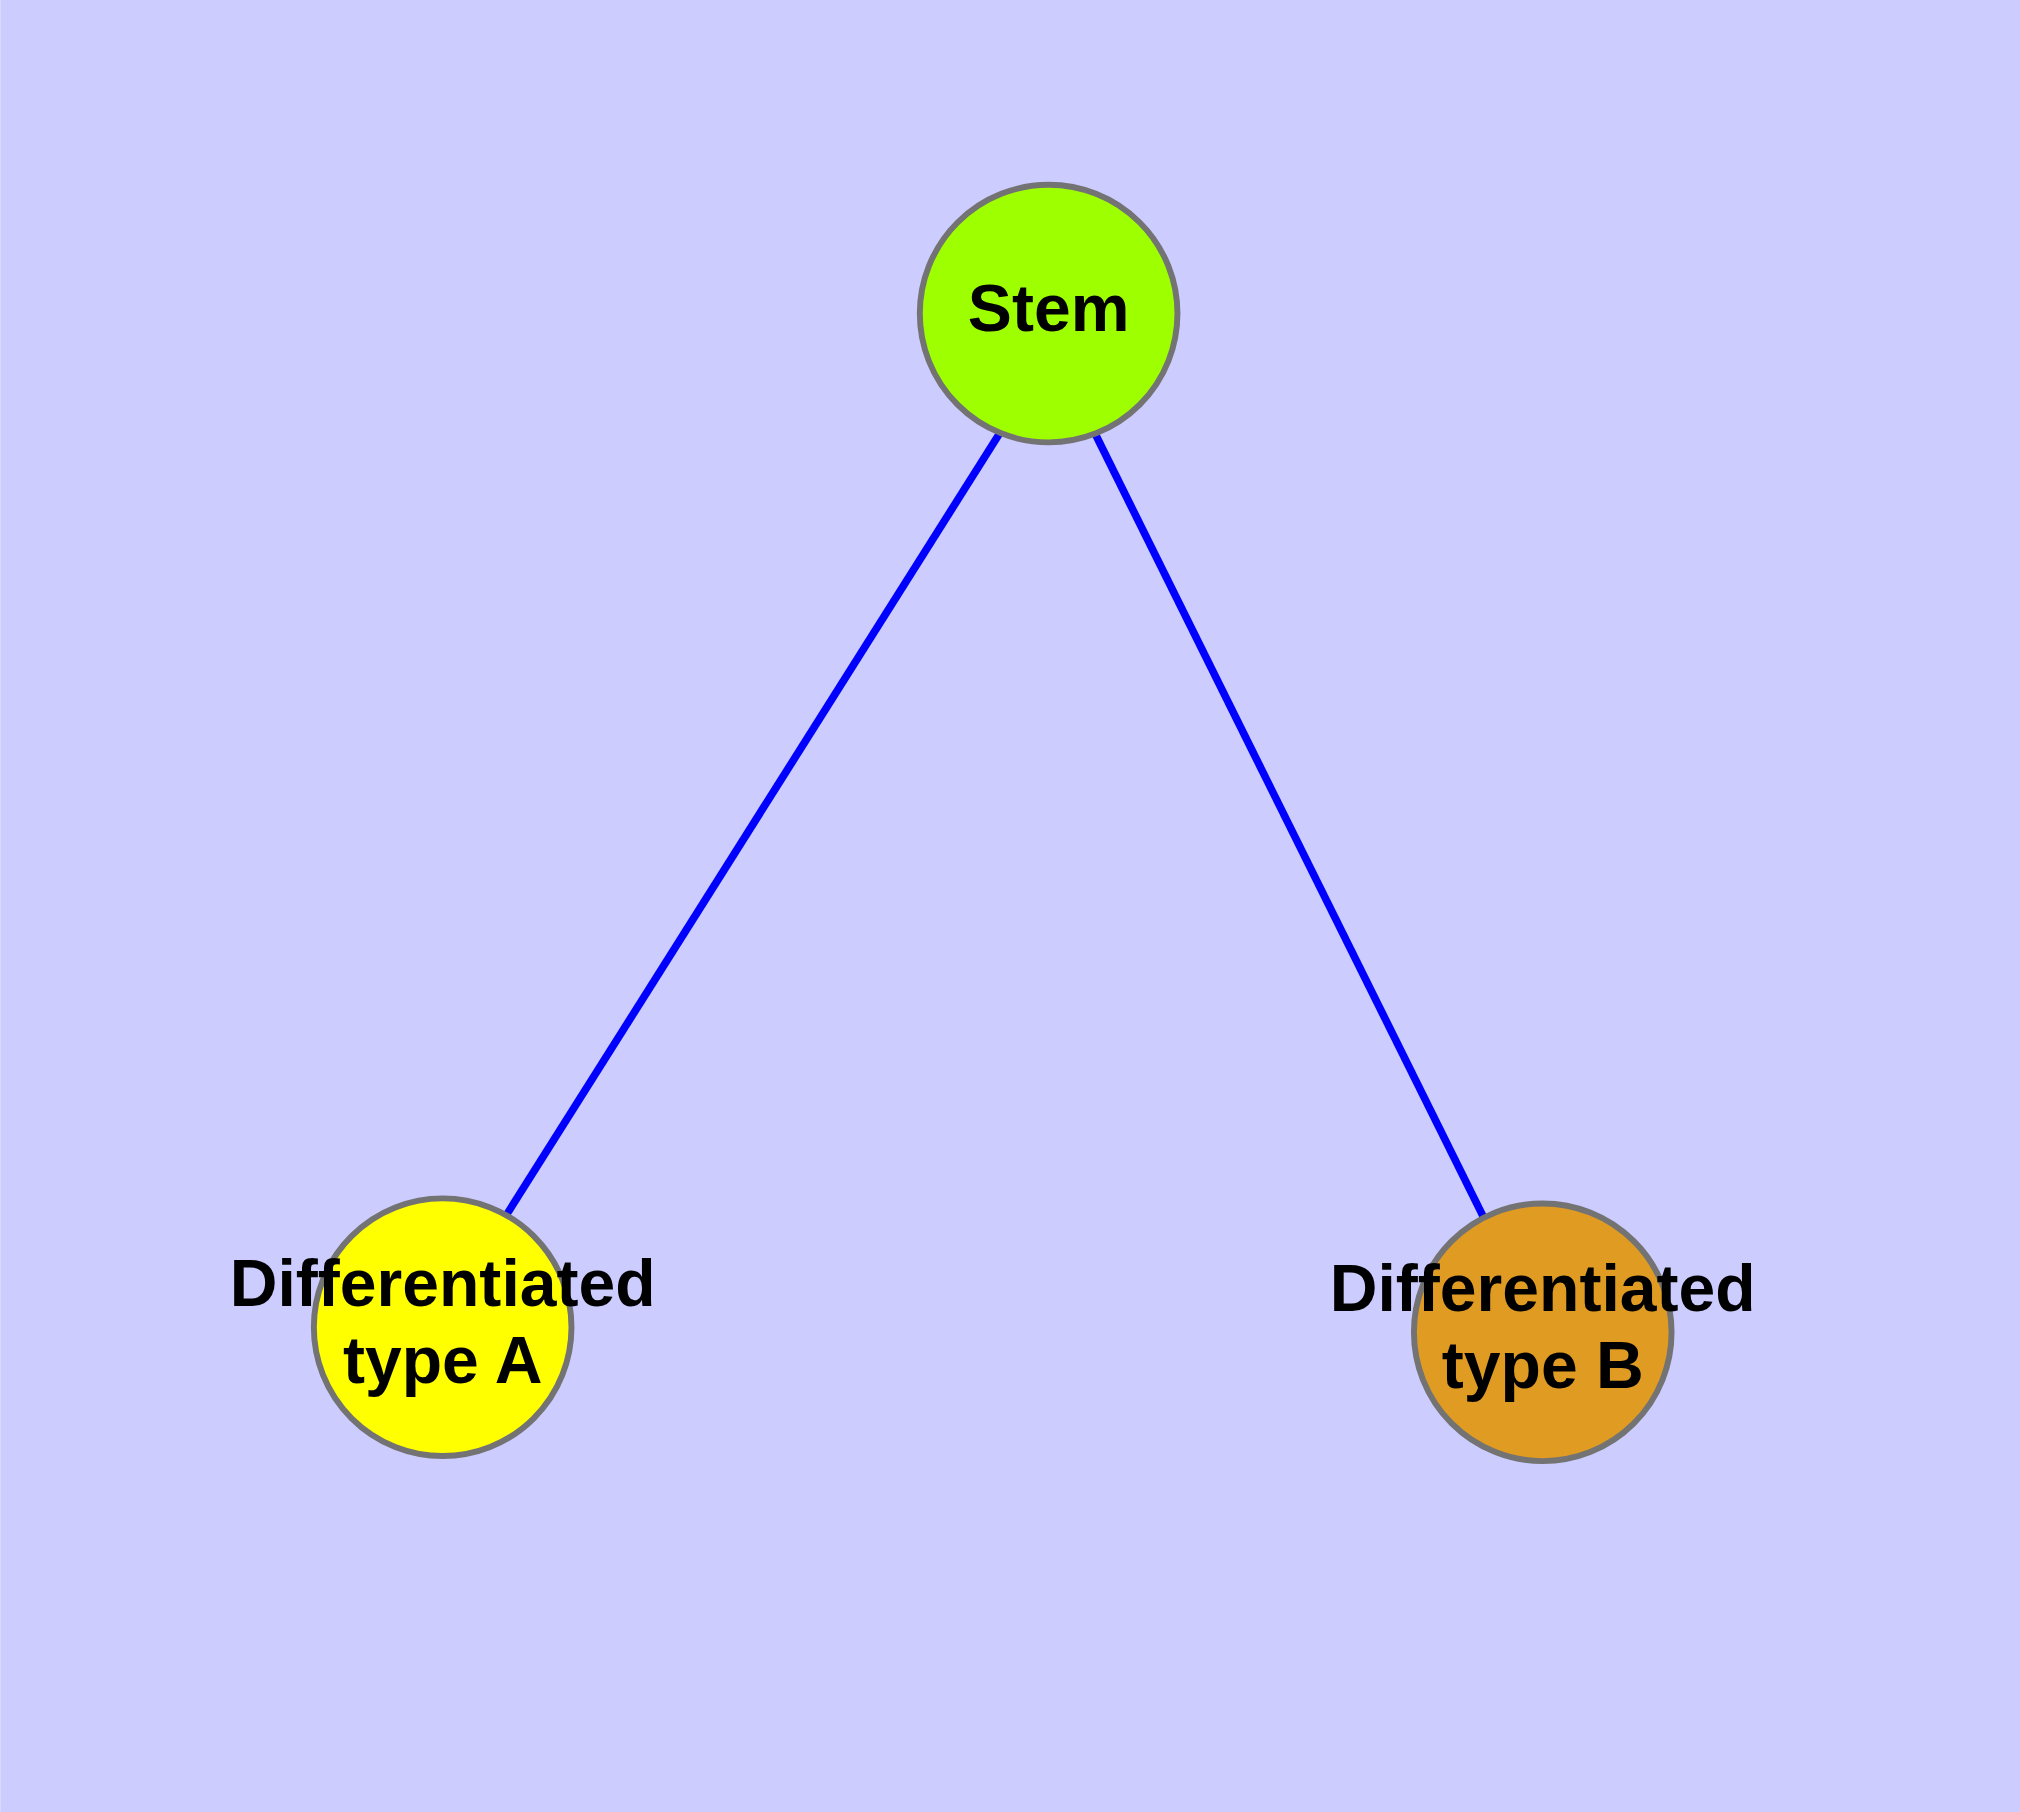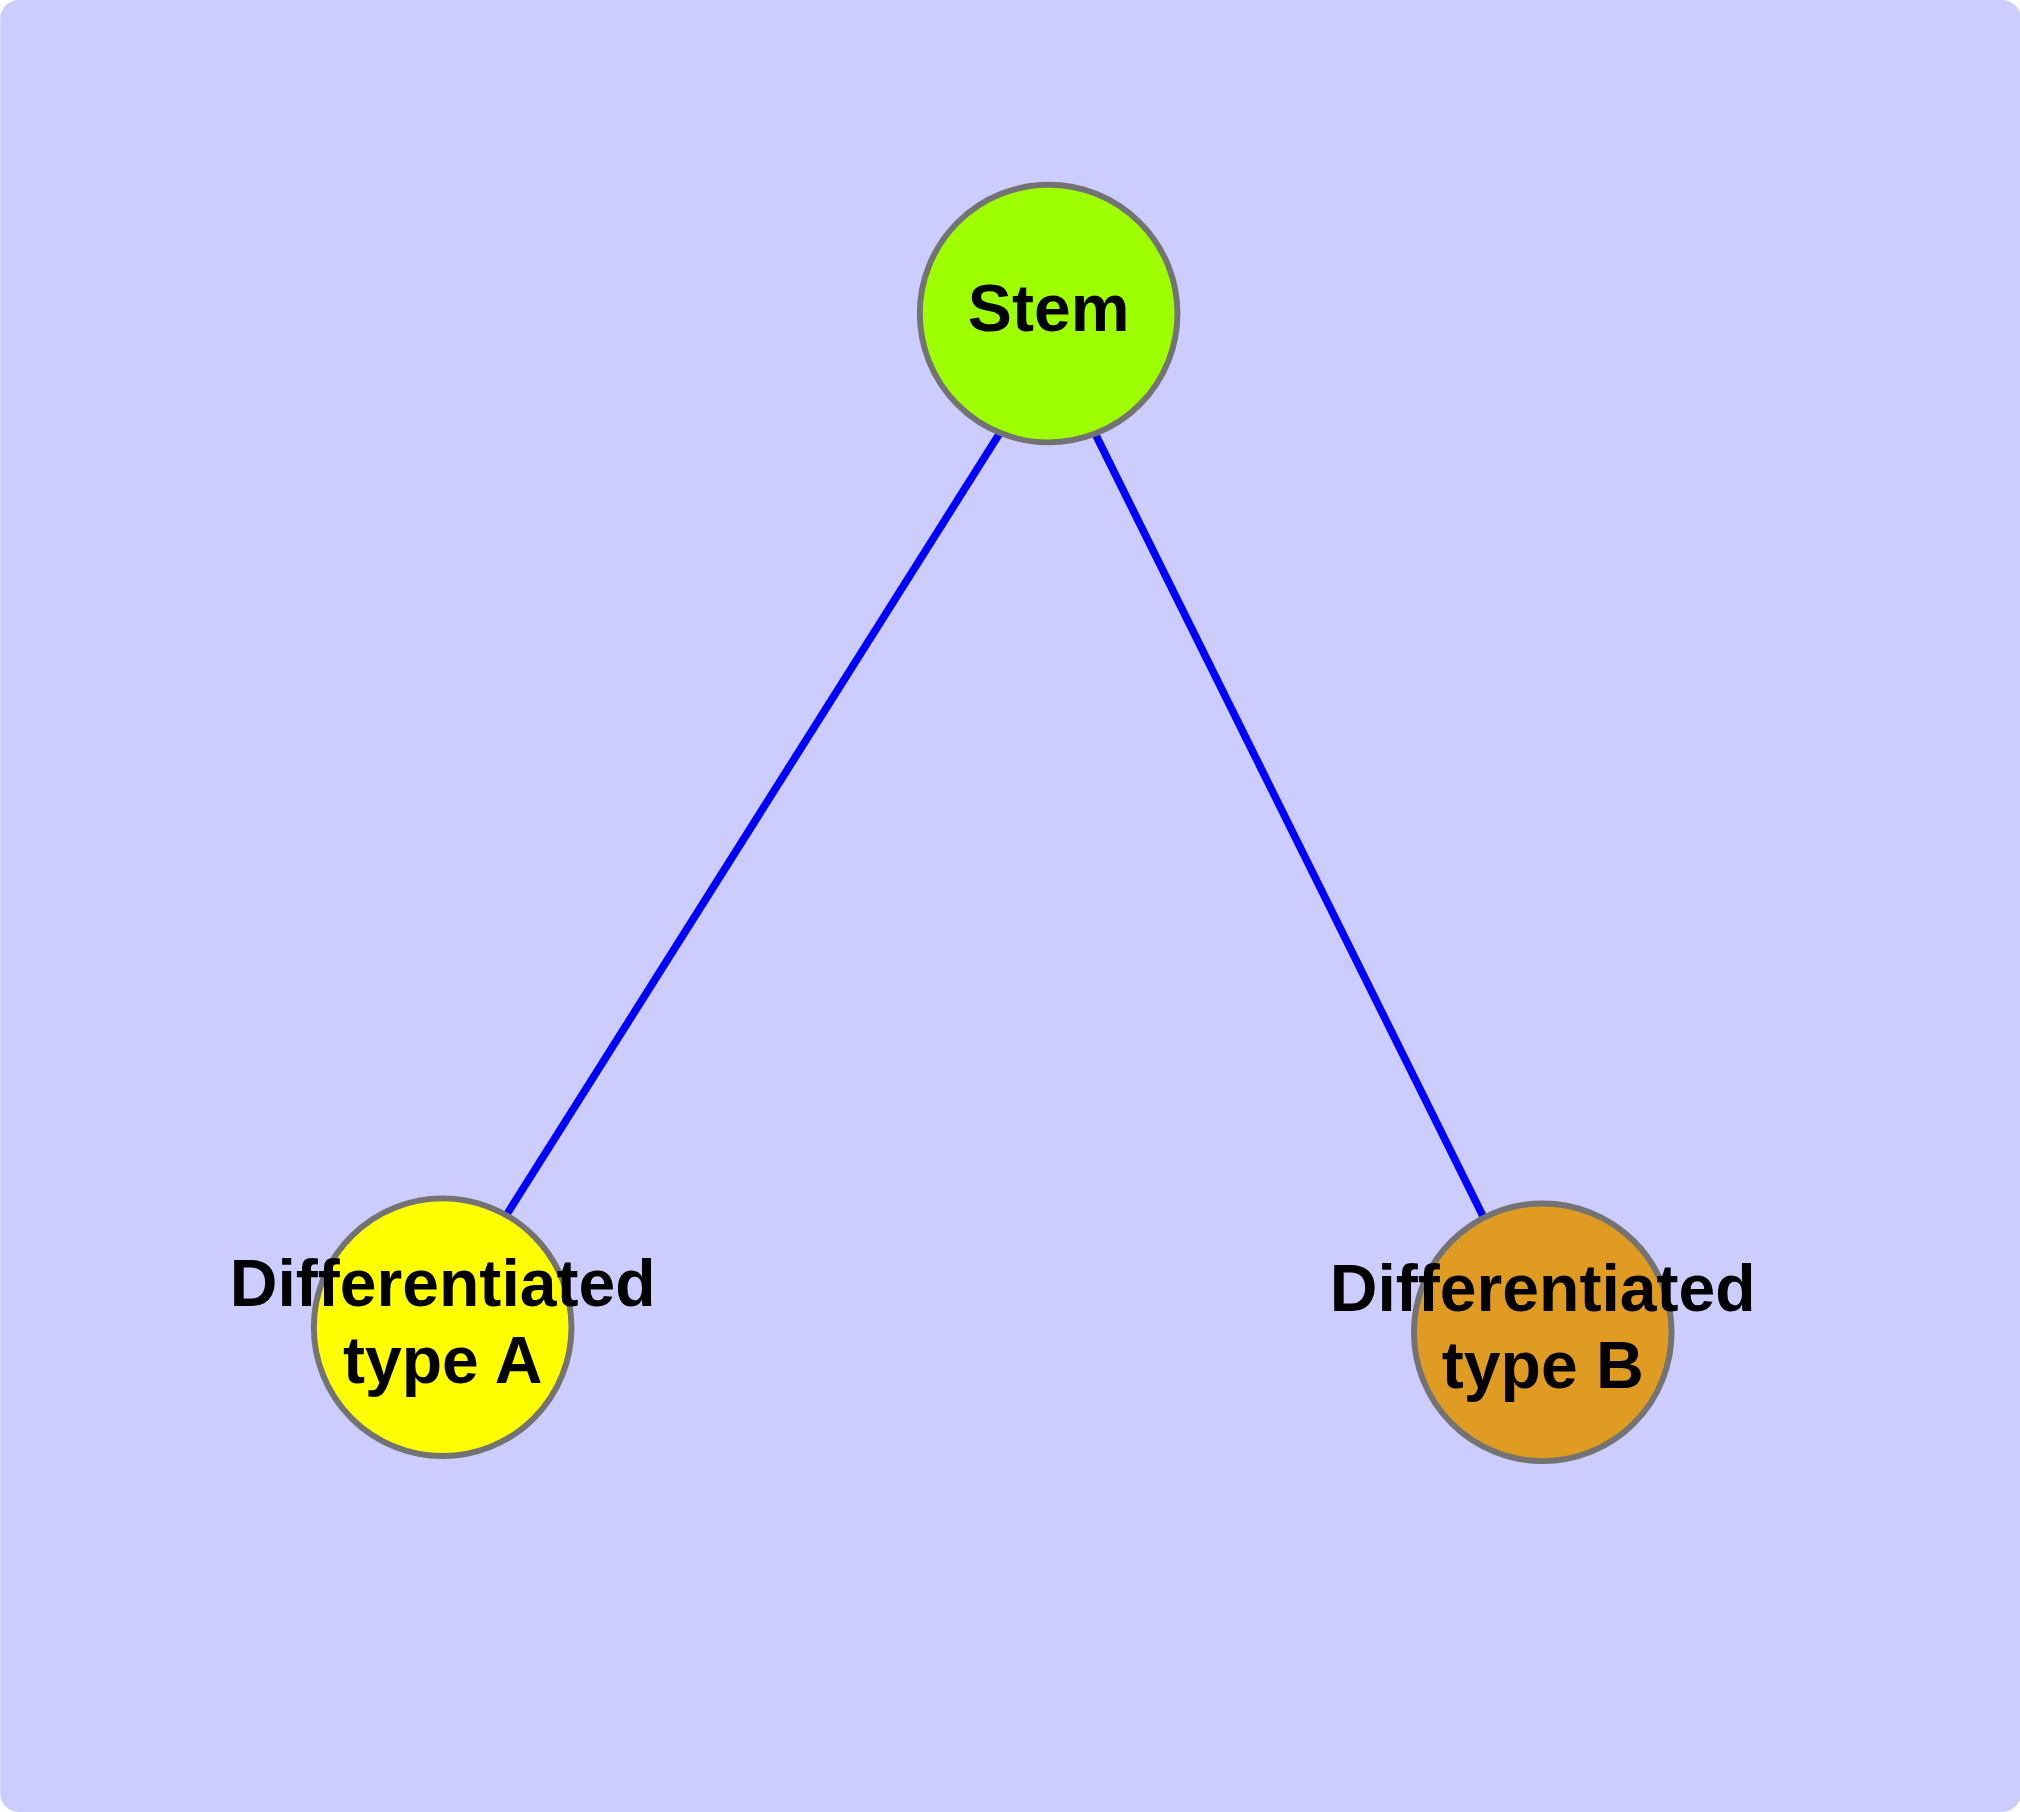--- a/index.html
+++ b/index.html
@@ -8,21 +8,20 @@
     padding: 0;
     background: #ffffff;
   }
   #canvas {
     position: relative;
     width: 2021px;
     height: 1812px;
     background: #ffffff;
     overflow: hidden;
     font-family: "Liberation Sans", sans-serif;
-    border-radius: 19px;
   }
   #graph-svg {
     position: absolute;
     top: 0;
     left: 0;
     width: 2021px;
     height: 1812px;
     display: block;
   }
   .node-label {

